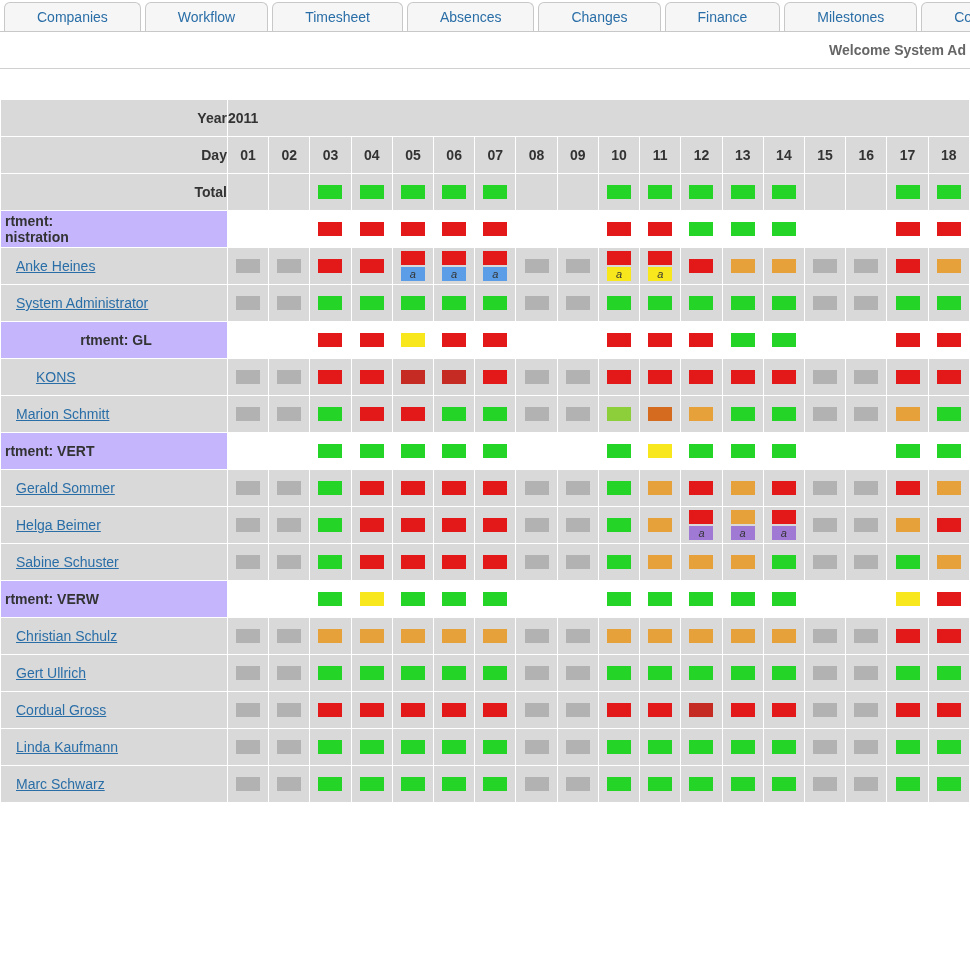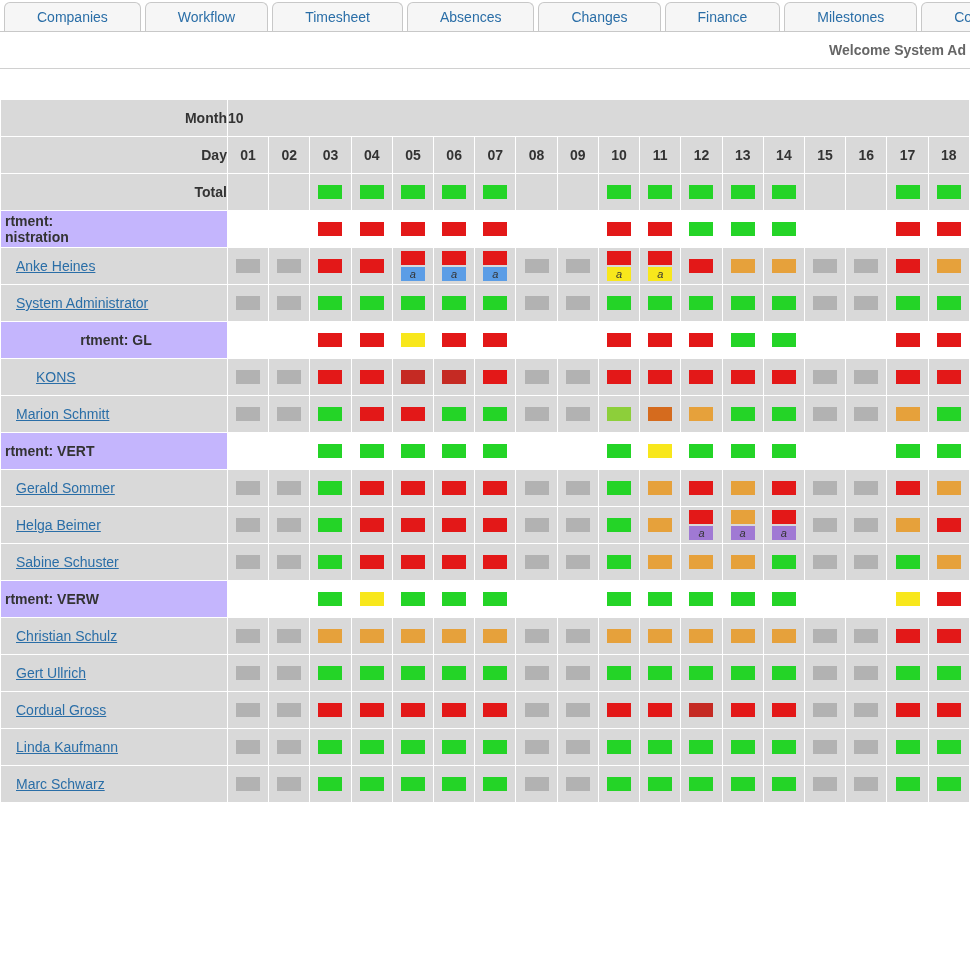--- a/index.html
+++ b/index.html
@@ -101,22 +101,22 @@
     <a class="tab">Changes</a>
     <a class="tab">Finance</a>
     <a class="tab">Milestones</a>
     <a class="tab">Conf Item</a>
   </div>
 <div class="welcome">Welcome System Ad</div>
 
 <table class="cal">
   <tbody id="cal-body">
       <tr>
-        <td class="labelcell">Month</td>
-        <td class="valuecol yearcell" colspan="18">10</td>
+        <td class="labelcell">Year</td>
+        <td class="valuecol yearcell" colspan="18">2011</td>
       </tr>
       <tr>
         <td class="labelcell">Day</td>
         <td class="valuecol daynum">01</td>
         <td class="valuecol daynum">02</td>
         <td class="valuecol daynum">03</td>
         <td class="valuecol daynum">04</td>
         <td class="valuecol daynum">05</td>
         <td class="valuecol daynum">06</td>
         <td class="valuecol daynum">07</td>

